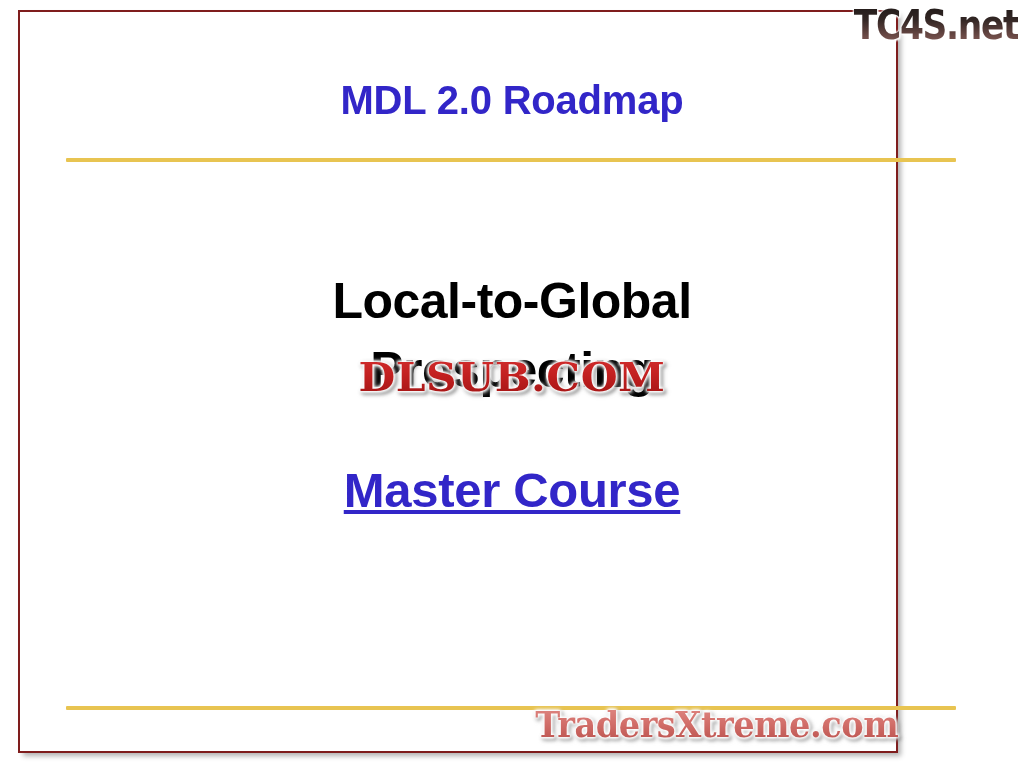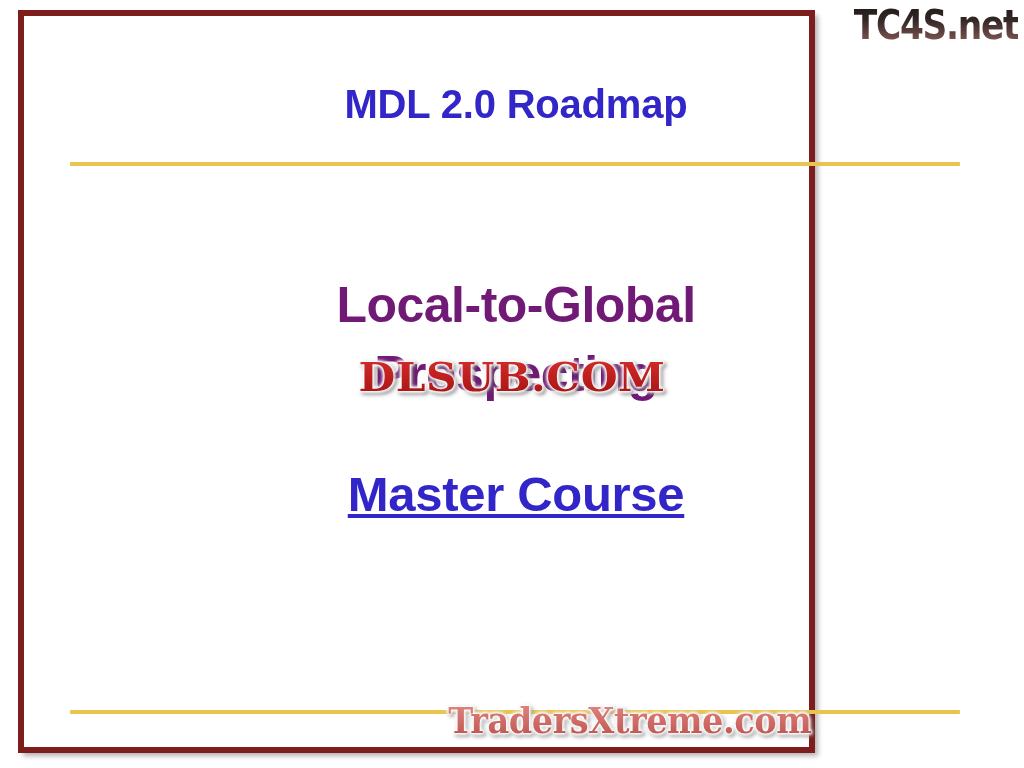--- a/index.html
+++ b/index.html
@@ -19,24 +19,24 @@
     width: 1024px;
     height: 768px;
     background: #ffffff;
   }
 
   
   #slide-frame {
     position: absolute;
     left: 18px;
     top: 10px;
-    width: 797px;
+    width: 880px;
     height: 743px;
     background: #ffffff;
-    border: 6px solid #7f1d1d;
+    border: 2px solid #7f1d1d;
     box-sizing: border-box;
     box-shadow: 4px 4px 5px -1px rgba(0,0,0,0.30);
   }
 
   
   #slide-title {
     position: absolute;
     left: 0;
     top: 66px;
     width: 984px;
@@ -65,21 +65,21 @@
   #body-block {
     position: absolute;
     left: 0;
     top: 255px;
     width: 984px;
     text-align: center;
   }
   .body-line {
     font-size: 50px;
     font-weight: bold;
-    color: #701a75;
+    color: #000000;
     line-height: 1.38;
     letter-spacing: -0.5px;
     white-space: nowrap;
   }
   #body-line-2 { position: relative; }
 
   #body-line-3 {
     margin-top: 56px;
     font-size: 49px;
     font-weight: bold;

